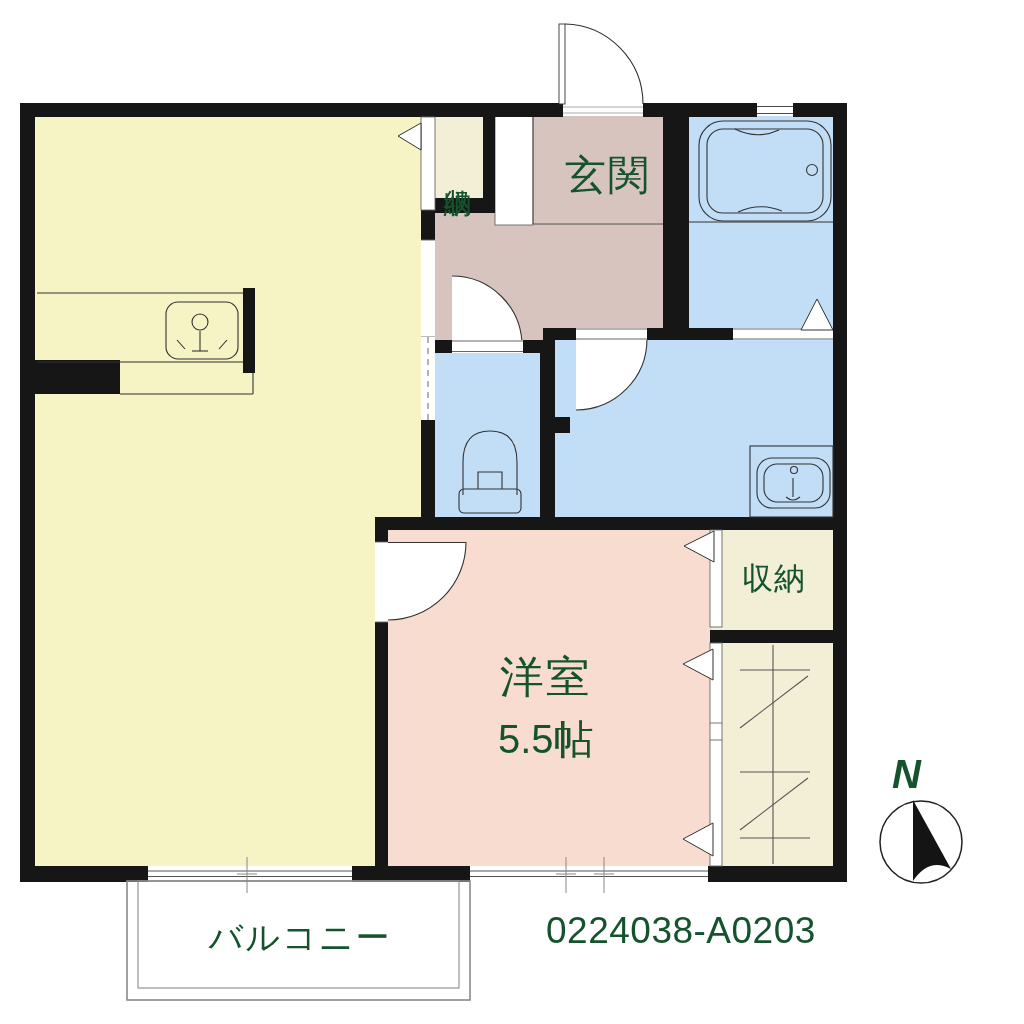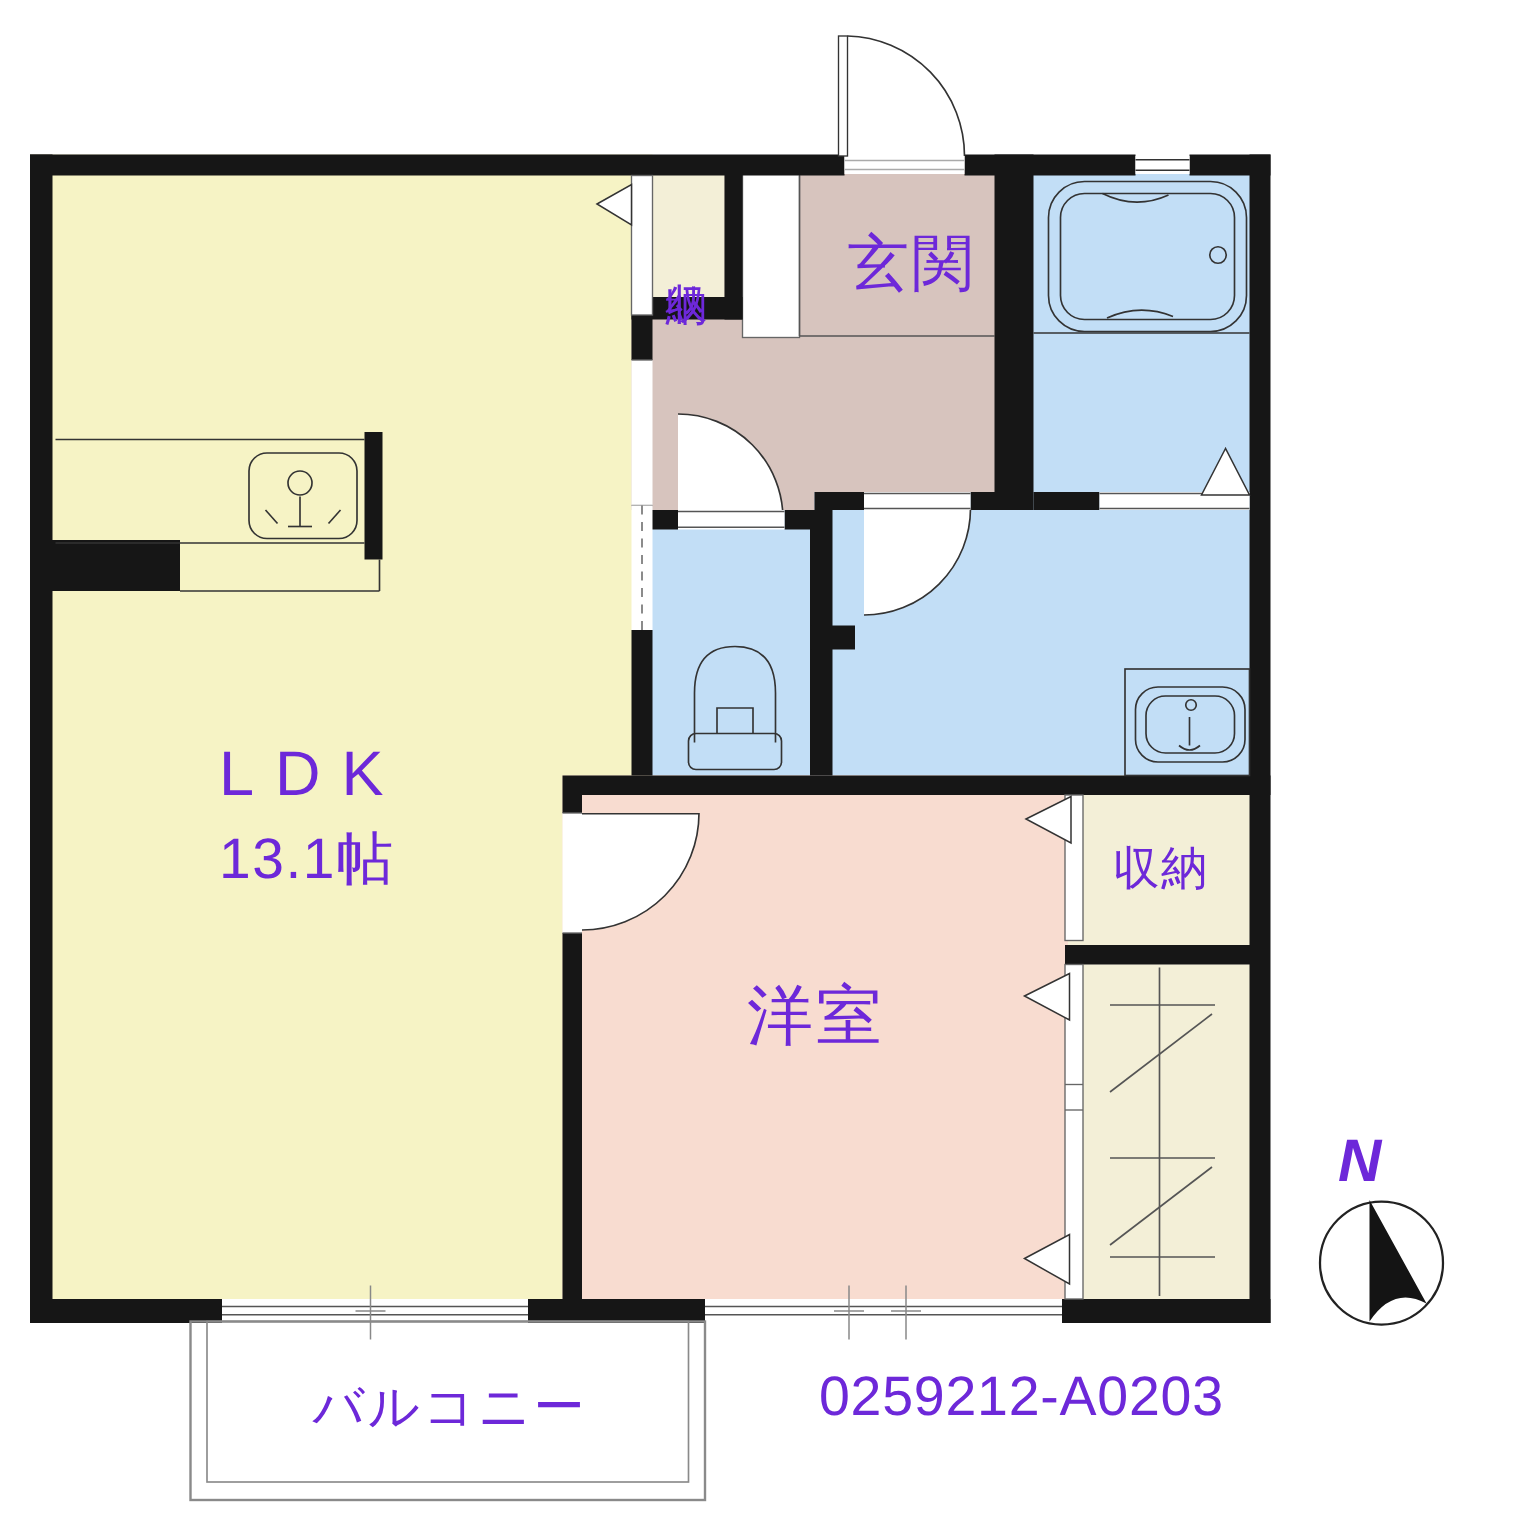--- a/index.html
+++ b/index.html
@@ -1,20 +1,20 @@
 <!DOCTYPE html>
 <html style="--wall: #161616; --ldk-fill: #f6f3c5; --storage-fill: #f3efd7; --hall-fill: #d7c4be; --western-fill: #f8dcd0; --wet-fill: #c2def6; --balcony-line: #8a8a8a;"><head>
 <meta charset="utf-8">
 <style>
   html,body{margin:0;padding:0;background:#fff;}
   body{width:1024px;height:1024px;position:relative;overflow:hidden;
        font-family:"Liberation Sans","DejaVu Sans",sans-serif;color:#1b1b1b;}
   #stage{position:absolute;inset:0;width:1024px;height:1024px;}
   #plan-svg{position:absolute;left:0;top:0;}
-  .label{position:absolute;z-index:5;white-space:nowrap;color:#6d28d9;}
+  .label{position:absolute;z-index:5;white-space:nowrap;color:#14532d;}
   .label .area{display:block;}
   #label-ldk{left:146px;top:492px;}
   #label-ldk .rname{font-size:42px;letter-spacing:14px;}
   #label-ldk .area{font-size:38px;margin-top:7px;letter-spacing:1px;}
   #label-western{left:498px;top:648px;text-align:center;}
   #label-western .rname{font-size:44px;letter-spacing:2px;}
   #label-western .area{font-size:40px;margin-top:5px;}
   #label-genkan{left:565px;top:148px;font-size:41px;letter-spacing:2px;}
   #label-storage-top{left:430px;top:124px;width:54px;height:88px;
       display:flex;align-items:center;justify-content:center;
@@ -232,33 +232,30 @@
     <line x1="740" y1="830" x2="808" y2="778"></line>
     <line x1="740" y1="838" x2="810" y2="838"></line>
   </g>
 
   <g>
     <circle cx="921" cy="842" r="41" fill="#fff" stroke="#222" stroke-width="1.5"></circle>
     <path d="M913,800 L951,869 Q929,857 913,881 Z" fill="#141414"></path>
   </g>
 </svg>
 
-  <div class="label" id="label-ldk">
-    <span class="rname">LDK</span>
-    <span class="area">13.1帖</span>
-  </div>
 
   <div class="label" id="label-western">
     <span class="rname">洋室</span>
+    <span class="area">5.5帖</span>
   </div>
 
   <div class="label" id="label-genkan">玄関</div>
 
   <div class="label" id="label-storage-top">収納</div>
 
   <div class="label" id="label-storage-right">収納</div>
 
   <div class="label" id="label-balcony">バルコニー</div>
 
-  <div class="label" id="label-code">0259212-A0203</div>
+  <div class="label" id="label-code">0224038-A0203</div>
 
   <div class="label" id="label-north">N</div>
 </div>
 
 </body></html>

